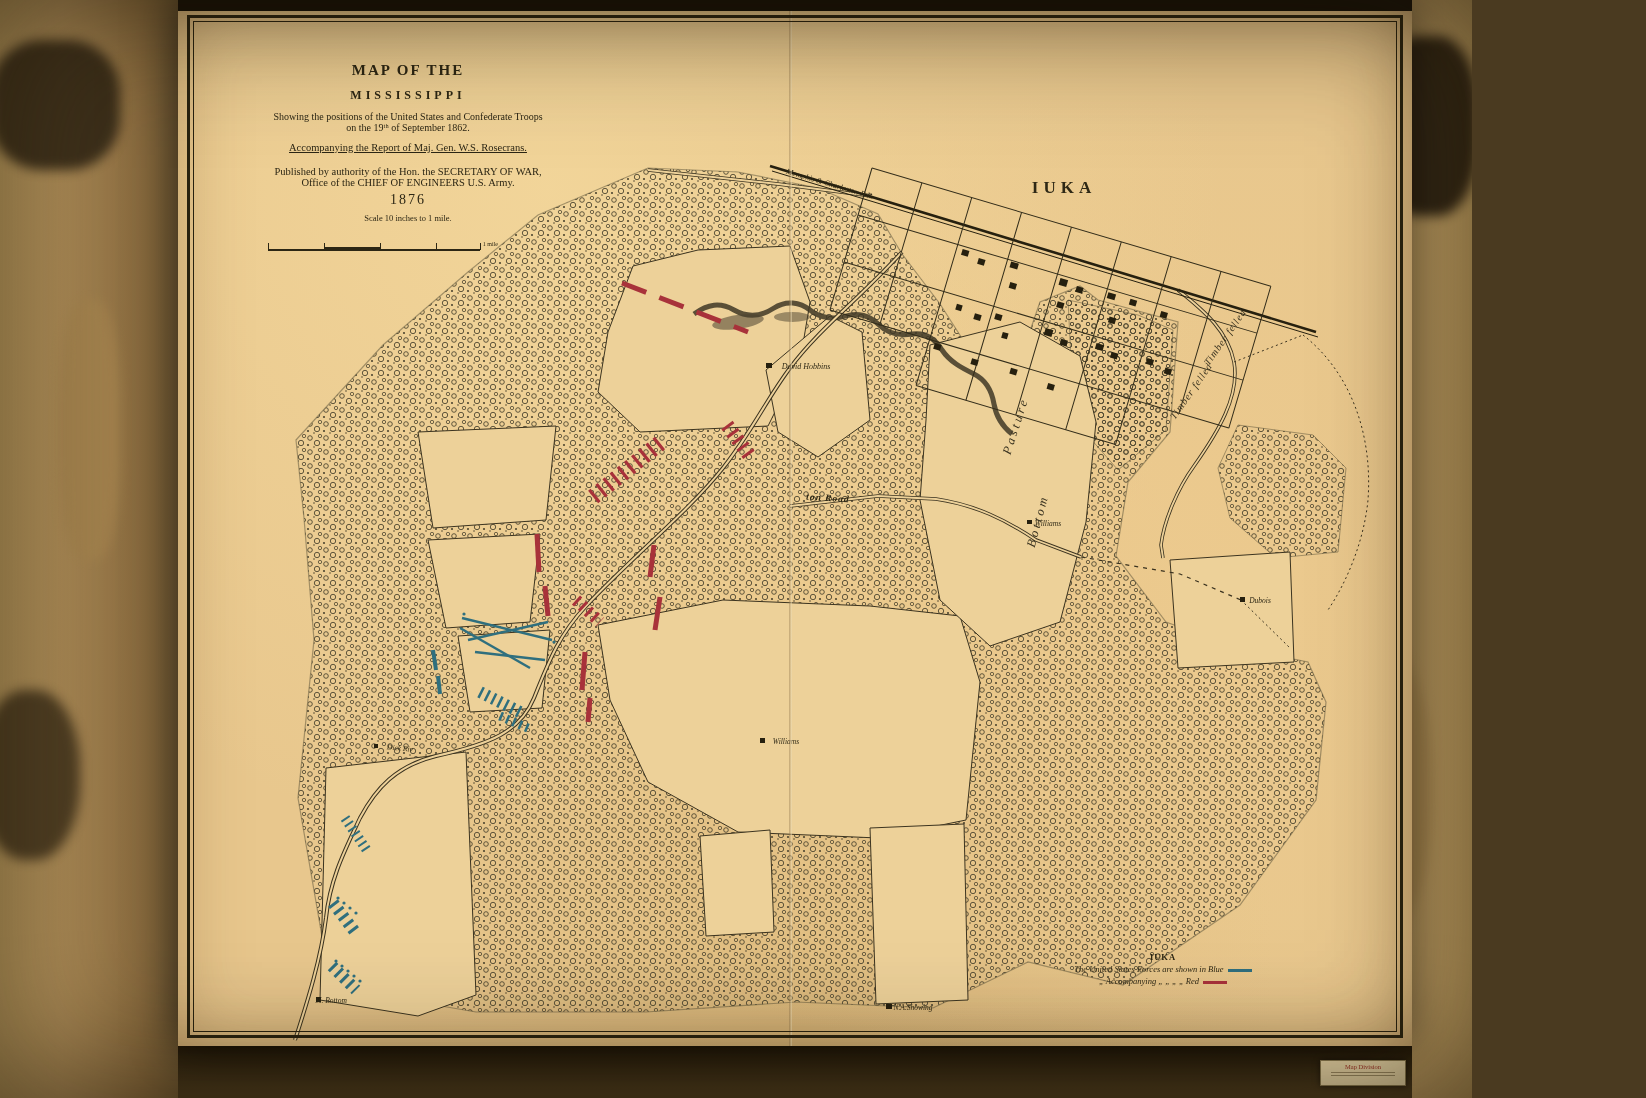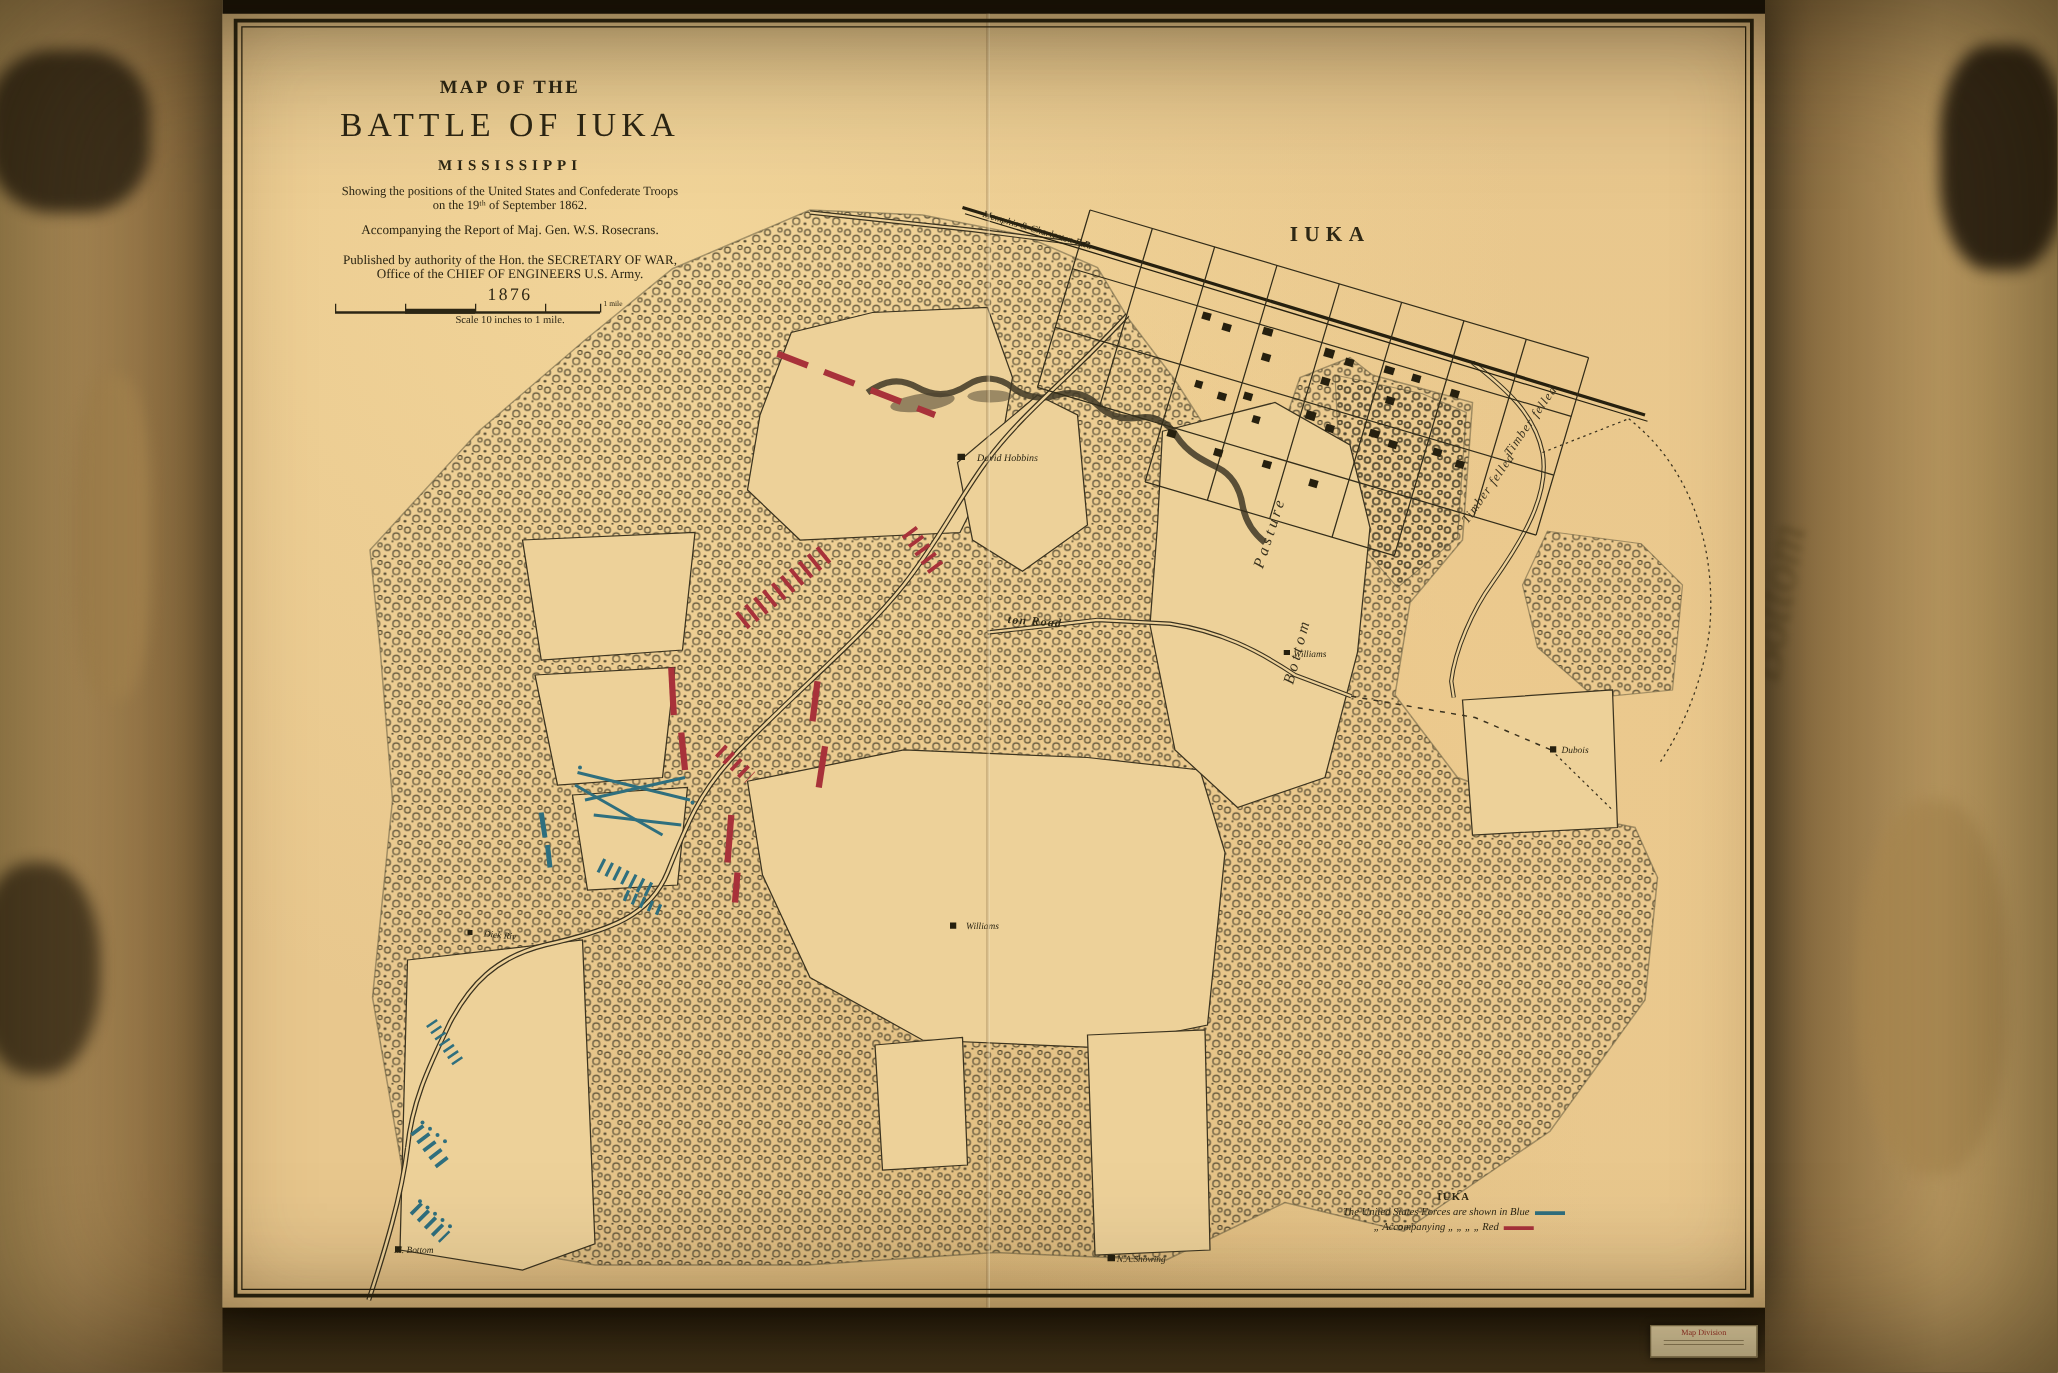--- a/index.html
+++ b/index.html
@@ -1,16 +1,16 @@
 <!DOCTYPE html>
 <html style="--paper: #e8c78d; --field: #edd199; --ink: #332d1a; --union-blue: #2f6f7e; --confederate-red: #a8323a;"><head>
 <meta charset="utf-8">
 <style>
   html,body{margin:0;padding:0;background:#4a3a20;}
-  #stage{position:relative;width:1646px;height:1098px;overflow:hidden;
+  #stage{position:relative;width:1472px;height:1098px;overflow:hidden;
     background:linear-gradient(180deg,#7c633b 0%,#8a7046 40%,#6f5833 100%);
     font-family:"Liberation Serif", serif;}
   
   .bgshape{position:absolute;filter:blur(6px);}
   #bg-left{left:0;top:0;width:178px;height:1098px;filter:none;
     background:linear-gradient(90deg,#c9a767 0%,#b2905a 35%,#87693d 80%,#6f5833 100%);}
   #bg-right{right:0;top:0;width:234px;height:1098px;filter:none;
     background:linear-gradient(270deg,#c9a767 0%,#bb9a61 40%,#8a6d41 85%,#6f5833 100%);}
   #bg-blot-tl{left:-10px;top:40px;width:130px;height:130px;border-radius:40%;background:#2c2212;opacity:.85;}
   #bg-blot-l2{left:-20px;top:690px;width:100px;height:170px;border-radius:45%;background:#3a2d18;opacity:.8;}
@@ -38,21 +38,21 @@
     background:linear-gradient(90deg,rgba(110,80,40,.35),rgba(250,235,195,.55));}
   #mapsvg{position:absolute;left:0;top:0;}
   
   #title-block{position:absolute;left:40px;top:62px;width:380px;text-align:center;color:#2c2614;}
   #title-block div{margin:0;}
   .t1{font-size:15px;letter-spacing:2px;font-weight:700;}
   .t2{font-size:27px;letter-spacing:4px;margin-top:6px !important;}
   .t3{font-size:12px;letter-spacing:4px;font-weight:700;margin-top:9px !important;}
   .t4{font-size:10px;margin-top:8px !important;}
   .t5{font-size:10px;}
-  .t6{font-size:10.5px;margin-top:9px !important;}
+  .t6{font-size:10.5px;margin-top:9px !important;text-decoration:underline;}
   .t7{font-size:10.5px;margin-top:13px !important;}
   .t8{font-size:10.5px;}
   .t9{font-size:14px;letter-spacing:2px;margin-top:4px !important;}
   .t10{font-size:8.5px;margin-top:5px !important;}
   
   #scalebar{position:absolute;left:90px;top:243px;width:226px;height:12px;}
   #scalebar .sb-line{position:absolute;left:0;right:14px;top:6px;height:2px;background:#2c2614;}
   #scalebar .sb-seg{position:absolute;top:4px;height:4px;background:#2c2614;}
   #scalebar .tick{position:absolute;top:0;width:1px;height:7px;background:#2c2614;}
   #scalebar .sb-mile{position:absolute;right:-4px;top:-2px;font-size:6px;color:#2c2614;}
@@ -246,21 +246,20 @@
             <circle cx="176" cy="976" r="1.6"></circle>
             <circle cx="182" cy="981" r="1.6"></circle>
           <circle cx="286" cy="614" r="1.6"></circle>
             <circle cx="376" cy="642" r="1.6"></circle>
         </g>
       </g>
     </svg>
 
     <div id="title-block">
       <div class="t1">MAP OF THE</div>
-      <div class="t2">BATTLE OF IUKA</div>
       <div class="t3">MISSISSIPPI</div>
       <div class="t4">Showing the positions of the United States and Confederate Troops</div>
       <div class="t5">on the 19ᵗʰ of September 1862.</div>
       <div class="t6">Accompanying the Report of Maj. Gen. W.S. Rosecrans.</div>
       <div class="t7">Published by authority of the Hon. the SECRETARY OF WAR,</div>
       <div class="t8">Office of the CHIEF OF ENGINEERS U.S. Army.</div>
       <div class="t9">1876</div>
       <div class="t10">Scale 10 inches to 1 mile.</div>
     </div>
 

